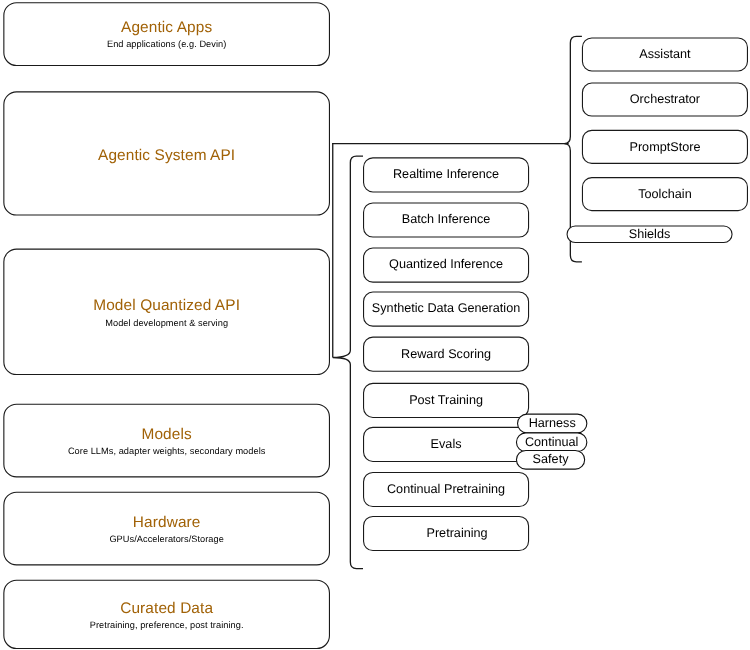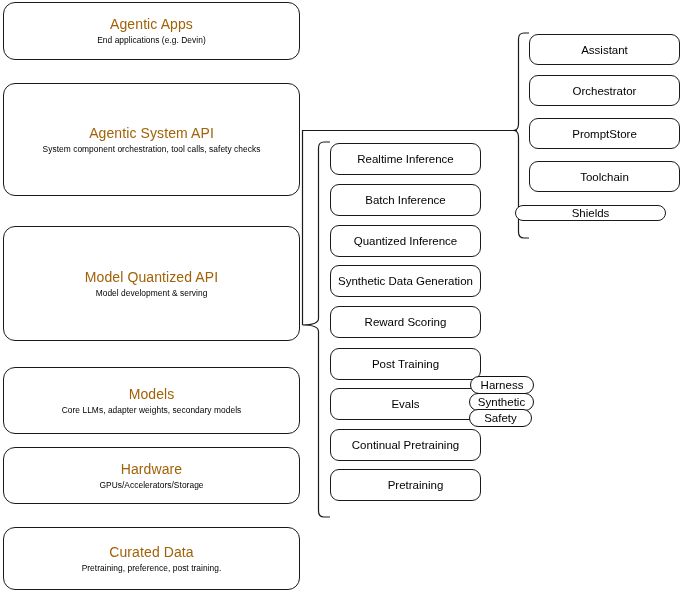--- a/index.html
+++ b/index.html
@@ -109,55 +109,54 @@
     <path d="M 330 142 L 324 142 Q 318.5 142 318.5 148 L 318.5 318.5 Q 318.5 325 302.5 325 Q 318.5 325 318.5 331.5 L 318.5 511 Q 318.5 517 324 517 L 330 517"></path>
   </svg>
 
   <div class="node" style="left:3px; top:2px; width:297px; height:58px;">
     <div class="layer-title">Agentic Apps</div>
     <div class="layer-sub">End applications (e.g. Devin)</div>
   </div>
 
   <div class="node" style="left:3px; top:83px; width:297px; height:113px;">
     <div class="layer-title">Agentic System API</div>
-    <div class="layer-sub">System component orchestration, tool calls, safety checks</div>
   </div>
 
   <div class="node" style="left:3px; top:226px; width:297px; height:115px;">
     <div class="layer-title">Model Quantized API</div>
     <div class="layer-sub">Model development &amp; serving</div>
   </div>
 
   <div class="node" style="left:3px; top:367px; width:297px; height:67px;">
     <div class="layer-title">Models</div>
     <div class="layer-sub">Core LLMs, adapter weights, secondary models</div>
   </div>
 
-  <div class="node" style="left:3px; top:447px; width:297px; height:57px;">
+  <div class="node" style="left:3px; top:447px; width:297px; height:67px;">
     <div class="layer-title">Hardware</div>
     <div class="layer-sub">GPUs/Accelerators/Storage</div>
   </div>
 
   <div class="node" style="left:3px; top:527px; width:297px; height:63px;">
     <div class="layer-title">Curated Data</div>
     <div class="layer-sub">Pretraining, preference, post training.</div>
   </div>
 
   <div class="chip" style="left:330px; top:143px; width:151px; height:32px;">Realtime Inference</div>
   <div class="chip" style="left:330px; top:184px; width:151px; height:32px;">Batch Inference</div>
   <div class="chip" style="left:330px; top:225px; width:151px; height:32px;">Quantized Inference</div>
   <div class="chip" style="left:330px; top:265px; width:151px; height:32px;">Synthetic Data Generation</div>
   <div class="chip" style="left:330px; top:306px; width:151px; height:32px;">Reward Scoring</div>
   <div class="chip" style="left:330px; top:348px; width:151px; height:32px;">Post Training</div>
   <div class="chip" style="left:330px; top:388px; width:151px; height:32px;">Evals</div>
   <div class="chip" style="left:330px; top:429px; width:151px; height:32px;">Continual Pretraining</div>
   <div class="chip" style="left:330px; top:469px; width:151px; height:32px;padding-left:20px;">Pretraining</div>
 
   <div class="pill" style="left:470px; top:376px; width:64px; height:18px;">Harness</div>
-  <div class="pill" style="left:469px; top:393px; width:65px; height:18px;">Synthetic</div>
+  <div class="pill" style="left:469px; top:393px; width:65px; height:18px;">Continual</div>
   <div class="pill" style="left:469px; top:409px; width:63px; height:18px;">Safety</div>
 
   <div class="chip" style="left:529px; top:34px; width:151px; height:31px;">Assistant</div>
   <div class="chip" style="left:529px; top:75px; width:151px; height:31px;">Orchestrator</div>
   <div class="chip" style="left:529px; top:118px; width:151px; height:31px;">PromptStore</div>
   <div class="chip" style="left:529px; top:161px; width:151px; height:31px;">Toolchain</div>
   <div class="chip" style="left:515px; top:205px; width:151px; height:16px;">Shields</div>
 
 </div>
 

